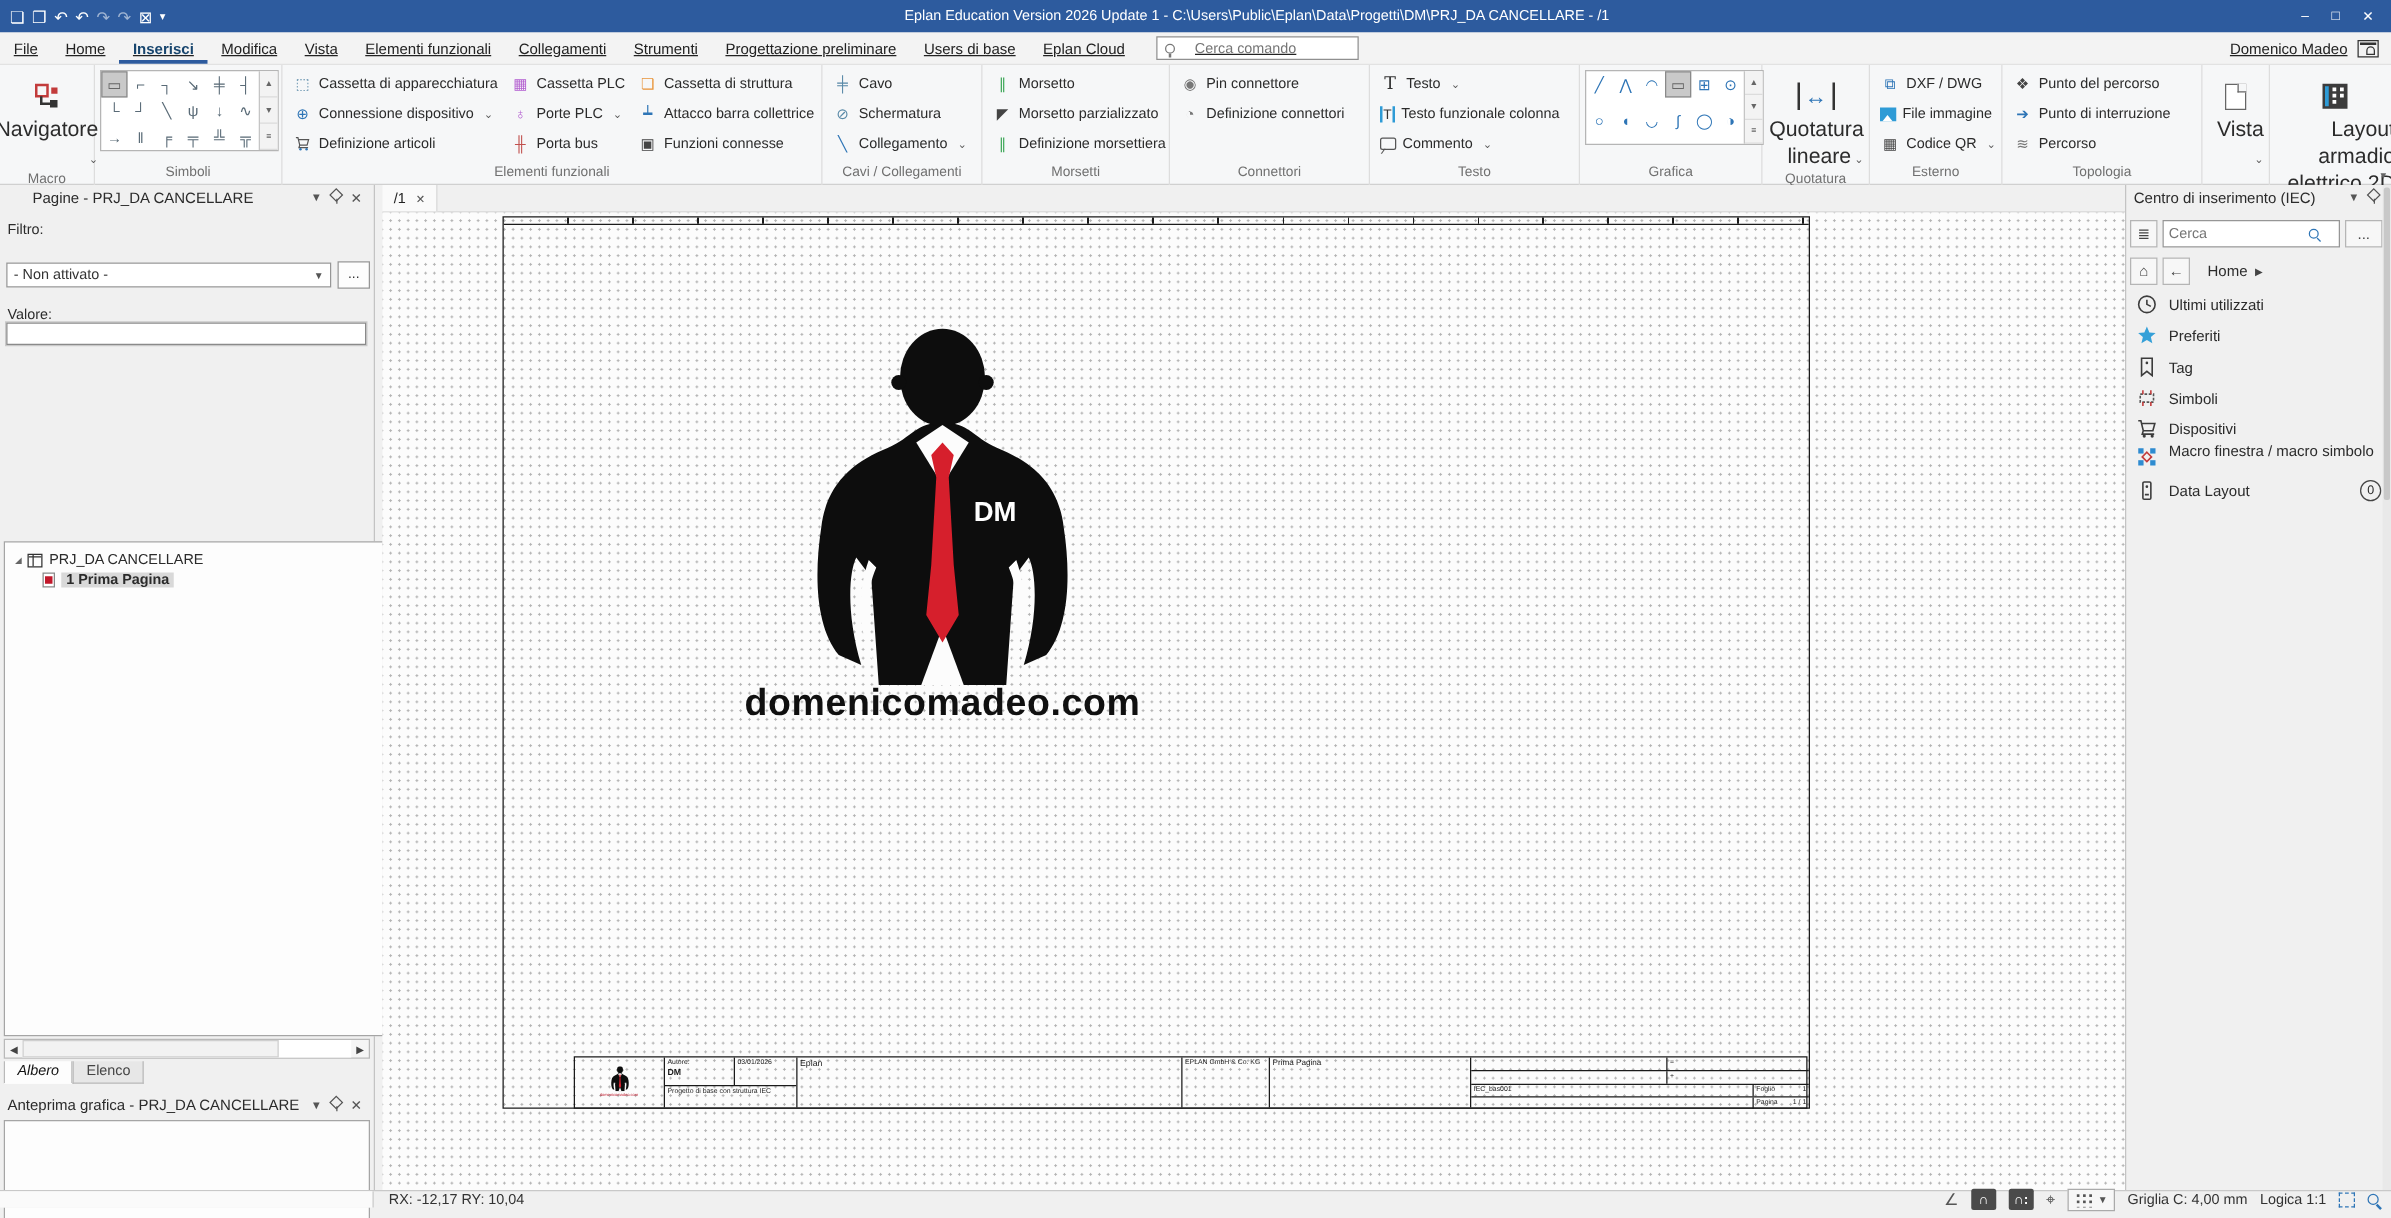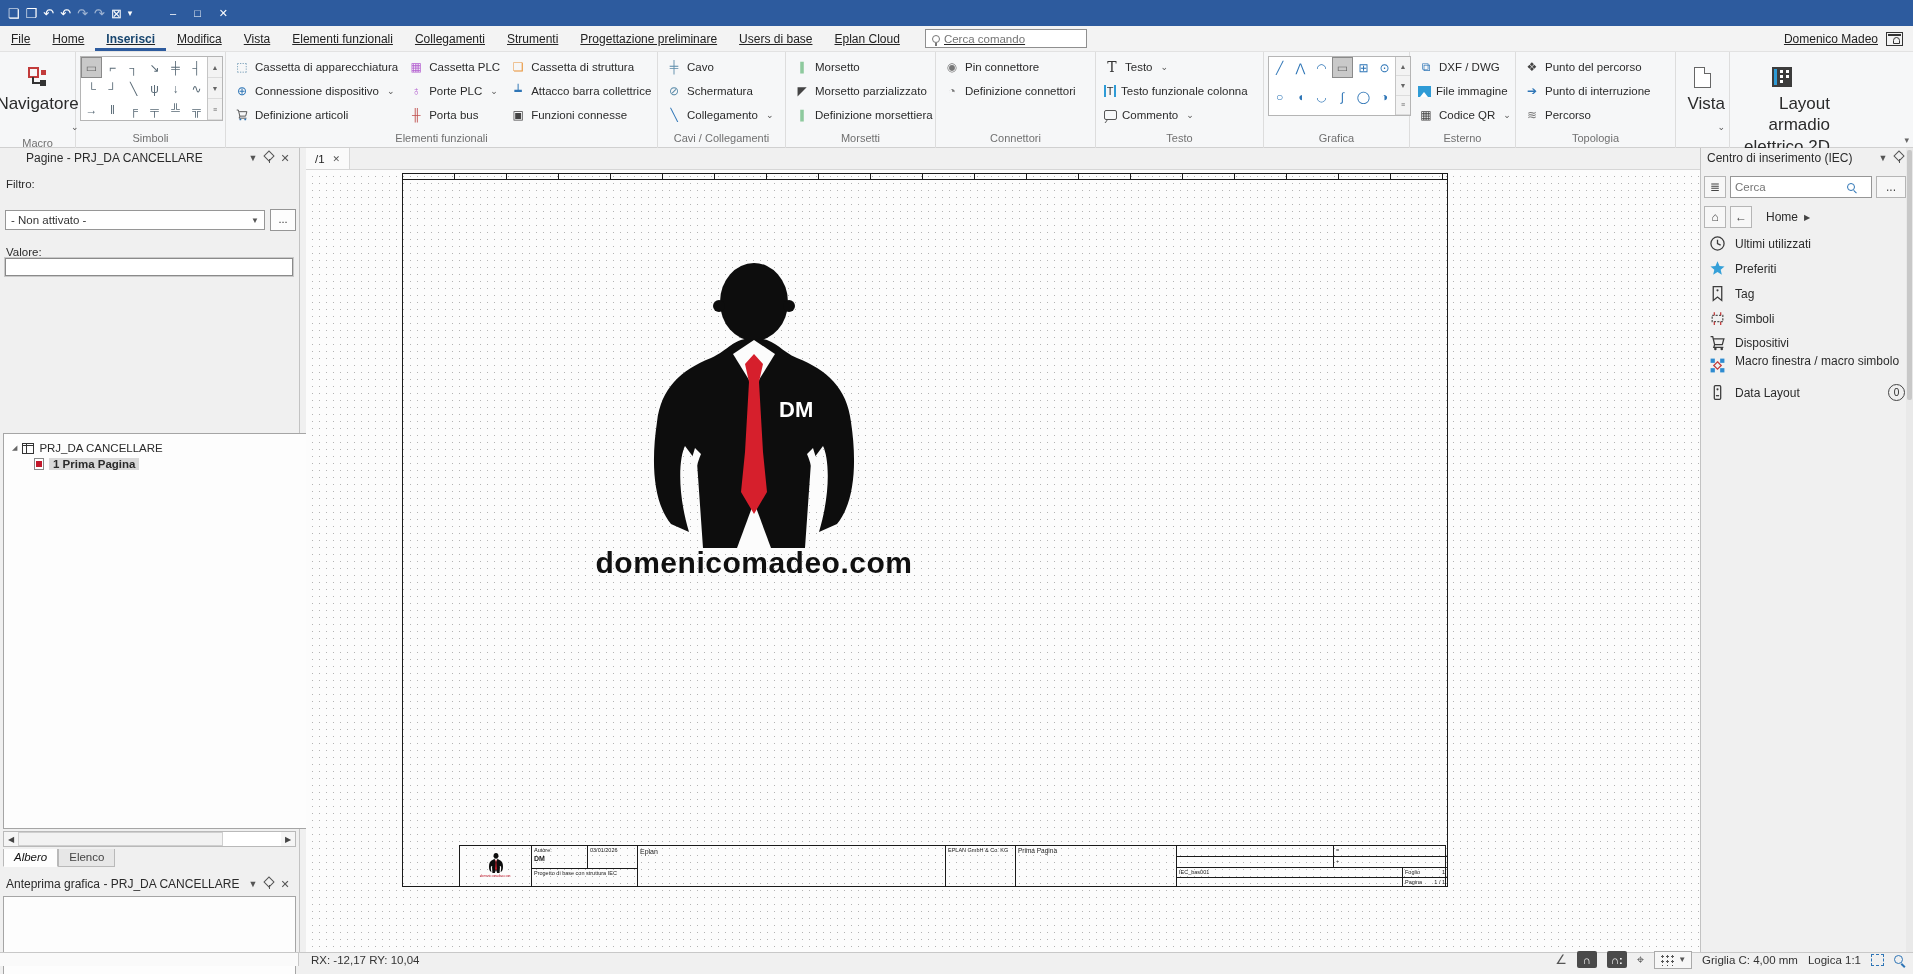--- a/index.html
+++ b/index.html
@@ -15,21 +15,21 @@
   .qat .tiny { font-size:9px; }
   .tb-title { flex:1; text-align:center; font-size:11.5px; white-space:nowrap; }
   .winbtns { display:flex; gap:18px; padding-right:14px; font-size:11px; }
 
   
   .menubar { position:absolute; left:0; top:26px; width:1913px; height:26px;
     background:#f3f3f3; display:flex; align-items:stretch; font-size:12px; color:#222;
     border-bottom:1px solid #e2e2e2;text-decoration:underline; }
   .mtab { display:flex; align-items:center; padding:0 11px; cursor:default; }
   .mtab.active { color:#17456e; font-weight:bold; box-shadow:inset 0 -3px 0 #2d5b9e; }
-  .cmdsearch { display:flex; align-items:center; gap:4px; margin:3px 0 3px 14px;
+  .cmdsearch { display:flex; align-items:center; gap:16px; margin:3px 0 3px 14px;
     width:162px; background:#fff; border:1px solid #8f8f8f; padding:0 6px; }
   .cmdsearch input { border:none; outline:none; width:120px; font-size:11.5px; color:#444;
     font-family:"Liberation Sans",sans-serif; }
   .bulb { width:8px; height:8px; border:1.2px solid #777; border-radius:50%; position:relative; flex:none; }
   .bulb::after { content:""; position:absolute; left:2px; top:7px; width:2.4px; height:3.5px; background:#777; }
   .menuright { margin-left:auto; display:flex; align-items:center; gap:8px; padding-right:10px; }
   .usericon { width:17px; height:14px; border:1.4px solid #333; position:relative; }
   .usericon::before { content:""; position:absolute; left:1px; top:1px; right:1px; height:2px; background:#333; }
   .usericon::after { content:""; position:absolute; right:2px; bottom:1px; width:5px; height:5px;
     border:1.2px solid #333; border-radius:50% 50% 0 0; }
@@ -230,20 +230,21 @@
   <div class="qat">
     <span>❏</span>
     <span>❐</span>
     <span>↶</span>
     <span>↶</span>
     <span class="dim">↷</span>
     <span class="dim">↷</span>
     <span>⊠</span>
     <span class="tiny">▾</span>
   </div>
+  <div class="tb-title">Eplan Education Version 2026 Update 1 - C:\Users\Public\Eplan\Data\Progetti\DM\PRJ_DA CANCELLARE - /1</div>
   <div class="winbtns">
     <span>–</span>
     <span>□</span>
     <span>✕</span>
   </div>
 </div>
 
 <div class="menubar">
   <div class="mtab">File</div>
   <div class="mtab">Home</div>
@@ -468,20 +469,31 @@
         <div class="gscroll">
           <span>▲</span>
           <span>▼</span>
           <span>≡</span>
         </div>
       </div>
     </div>
     <div class="rlabel">Grafica</div>
   </div>
 
+  <div class="rgroup" style="width:86px">
+    <div class="rbody" style="justify-content:center">
+      <div class="bigbtn bdd">
+        <span class="bic">
+            <span class="dimicon"></span>
+          </span>
+        <span class="blbl">Quotatura lineare</span>
+      </div>
+    </div>
+    <div class="rlabel">Quotatura</div>
+  </div>
 
   <div class="rgroup" style="width:106px">
     <div class="rbody">
       <div class="rcol">
         <div class="rbtn">
           <span class="ic c-blue">⧉</span>
           <span>DXF / DWG</span>
           </div>
         <div class="rbtn">
           <span class="ic ic-img"></span>

